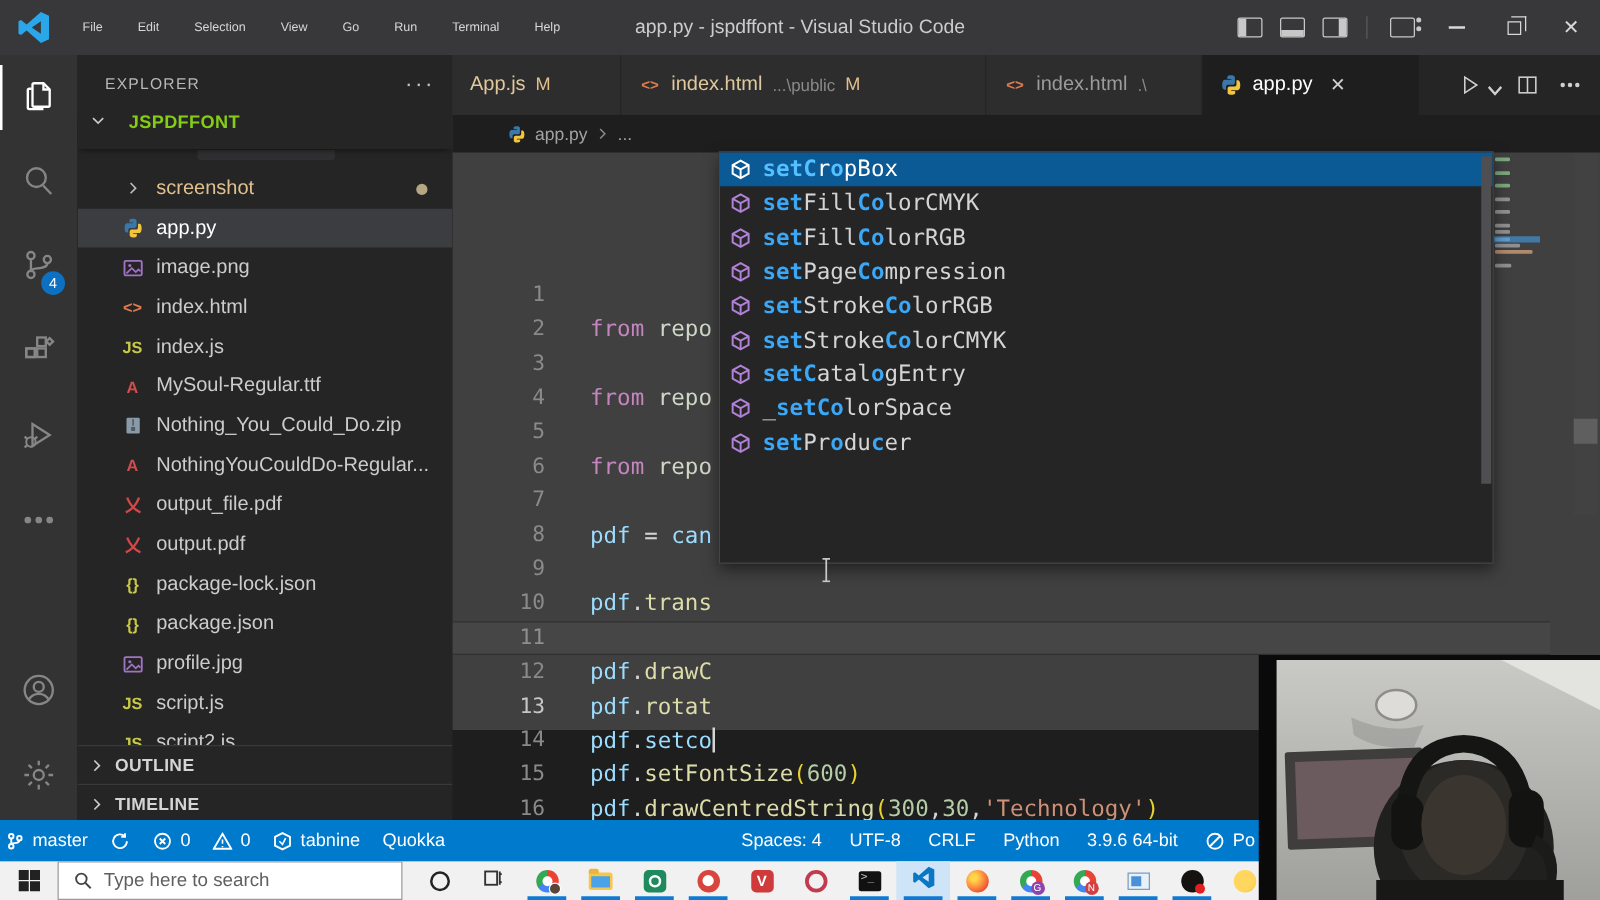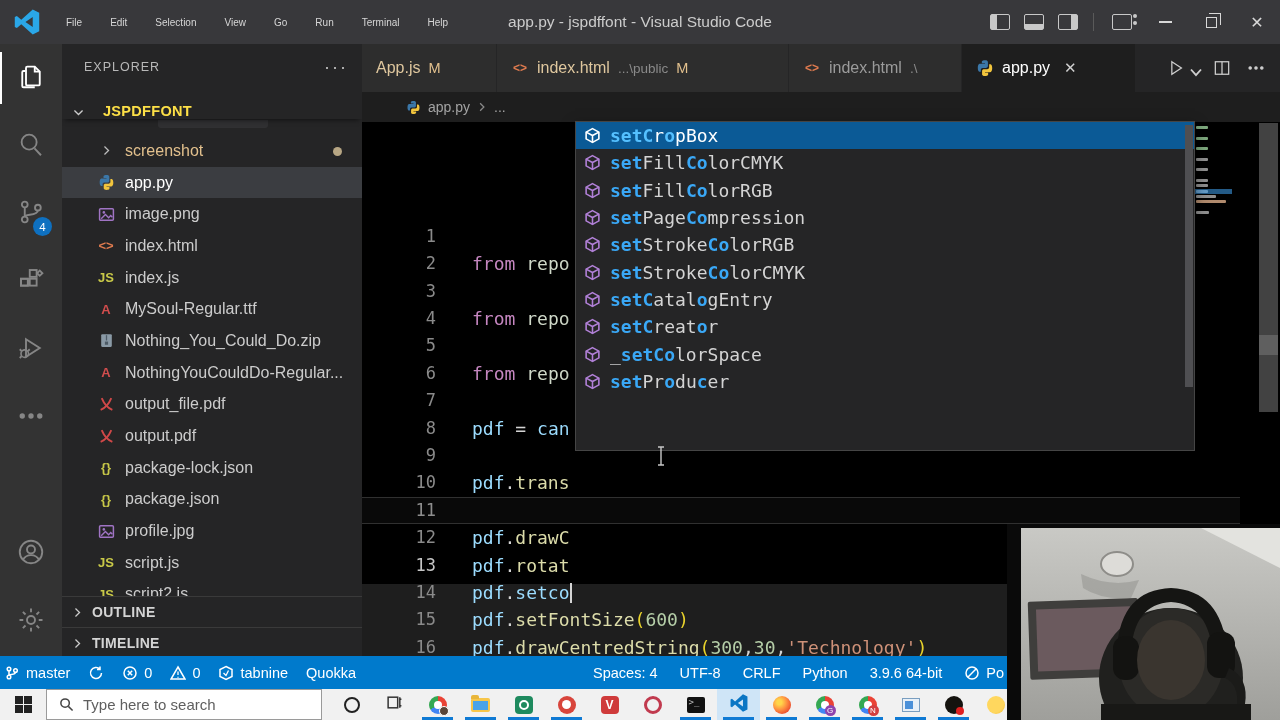--- a/index.html
+++ b/index.html
@@ -33,37 +33,37 @@
   .act-item.active { color:#ffffff; }
   .act-item.active::before { content:""; position:absolute; left:0; top:8px; bottom:8px; width:2px; background:#ffffff; }
   .act-item svg { width:30px; height:30px; }
   .act-badge { position:absolute; right:10px; bottom:12px; min-width:19px; height:19px; border-radius:10px; background:#0e70c0; color:#fff; font-size:11.5px; display:flex; align-items:center; justify-content:center; padding:0 4px; }
   .act-bottom { position:absolute; bottom:0; left:0; width:62px; }
 
   
   .sidebar { position:absolute; left:62px; top:44px; width:300px; height:612px; background:#252526; color:#cccccc; overflow:hidden; }
   .sb-header { height:46px; display:flex; align-items:center; padding:0 14px 0 22px; font-size:12.5px; letter-spacing:1px; color:#b8b8b8; }
   .sb-header .more { margin-left:auto; color:#c2c2c2; font-size:18px; letter-spacing:2px; }
-  .root-row { height:29px; display:flex; align-items:flex-end; gap:6px; padding-left:6px; font-size:14.5px; font-weight:bold; color:#fde047; letter-spacing:.3px; box-shadow:0 4px 5px -3px rgba(0,0,0,.55); position:relative; z-index:3; }
+  .root-row { height:29px; display:flex; align-items:flex-start; gap:6px; padding-left:6px; font-size:14.5px; font-weight:bold; color:#84cc16; letter-spacing:.3px; box-shadow:0 4px 5px -3px rgba(0,0,0,.55); position:relative; z-index:3; }
   .sliver { position:absolute; left:0; top:76px; width:300px; height:13px; overflow:hidden; opacity:.55; }
   .sliver .blob { position:absolute; top:-8px; left:96px; width:110px; height:16px; background:#3a3a3c; border-radius:3px; }
   .files { position:absolute; left:0; top:91px; width:300px; height:461px; overflow:hidden; }
   .file-row { height:31.7px; display:flex; align-items:center; padding-left:34px; font-size:16px; color:#cccccc; position:relative; }
   .file-row.selected { background:#3b3d41; color:#ffffff; }
   .file-row.modified > .fname { color:#e2c08d; }
   .fic { width:20px; height:20px; margin-right:9px; display:flex; align-items:center; justify-content:center; font-weight:bold; flex:none; }
   .fic svg { width:17px; height:17px; }
   .fic.txt { font-size:13px; font-family:"Liberation Sans",sans-serif; }
   .dot-badge { position:absolute; right:20px; top:50%; margin-top:-4px; width:9px; height:9px; border-radius:50%; background:#b7a684; }
   .chev { color:#bdbdbd; width:20px; margin-right:9px; display:flex; justify-content:center; }
   .chev svg { width:13px; height:13px; }
   .sb-section { position:absolute; left:0; width:300px; height:31px; display:flex; align-items:center; gap:8px; padding-left:8px; font-size:14px; font-weight:bold; color:#d4d4d4; border-top:1px solid #3a3a3a; background:#252526; letter-spacing:.3px; }
 
   
-  .editor { position:absolute; left:362px; top:44px; width:918px; height:540px; background:#000000; }
+  .editor { position:absolute; left:362px; top:44px; width:918px; height:540px; background:#404040; }
   .tabsbar { position:absolute; left:0; top:0; width:918px; height:48px; background:#252526; display:flex; }
   .tab { height:48px; display:flex; align-items:center; gap:8px; padding:0 14px; background:#2d2d2d; border-right:1px solid #252526; font-size:16px; color:#9b9b9b; flex:none; }
   .tab .ticon { width:18px; height:18px; display:flex; align-items:center; justify-content:center; font-size:12px; font-weight:bold; }
   .tab .desc { font-size:13.5px; color:#8a8a8a; }
   .tab .mbadge { color:#e2c08d; font-size:14.5px; }
   .tab.modified .tlabel { color:#dfc79e; }
   .tab.active { background:#1e1e1e; }
   .tab.active .tlabel { color:#ffffff; }
   .tab .closex { color:#d0d0d0; font-size:15px; margin-left:6px; }
   .tab-actions { margin-left:auto; display:flex; align-items:center; gap:14px; padding-right:14px; color:#cfcfcf; }
@@ -590,27 +590,20 @@
               <path d="M2 4.8 L8 8 L14 4.8 M8 8 V14.5"></path>
             </svg></span>
     <span><span class="sg-match">set</span><span>Stroke</span><span class="sg-match">Co</span><span>lorCMYK</span></span>
   </div>
         <div class="sg-row ">
     <span class="cube"><svg viewBox="0 0 16 16" fill="none" stroke="currentColor" stroke-width="1.5">
               <path d="M8 1.5 L14 4.8 V11.2 L8 14.5 L2 11.2 V4.8 Z"></path>
               <path d="M2 4.8 L8 8 L14 4.8 M8 8 V14.5"></path>
             </svg></span>
     <span><span class="sg-match">setC</span><span>atal</span><span class="sg-match">o</span><span>gEntry</span></span>
-  </div>
-        <div class="sg-row ">
-    <span class="cube"><svg viewBox="0 0 16 16" fill="none" stroke="currentColor" stroke-width="1.5">
-              <path d="M8 1.5 L14 4.8 V11.2 L8 14.5 L2 11.2 V4.8 Z"></path>
-              <path d="M2 4.8 L8 8 L14 4.8 M8 8 V14.5"></path>
-            </svg></span>
-    <span><span class="sg-match">setC</span><span>reat</span><span class="sg-match">o</span><span>r</span></span>
   </div>
         <div class="sg-row ">
     <span class="cube"><svg viewBox="0 0 16 16" fill="none" stroke="currentColor" stroke-width="1.5">
               <path d="M8 1.5 L14 4.8 V11.2 L8 14.5 L2 11.2 V4.8 Z"></path>
               <path d="M2 4.8 L8 8 L14 4.8 M8 8 V14.5"></path>
             </svg></span>
     <span><span>_</span><span class="sg-match">setCo</span><span>lorSpace</span></span>
   </div>
         <div class="sg-row ">
     <span class="cube"><svg viewBox="0 0 16 16" fill="none" stroke="currentColor" stroke-width="1.5">

